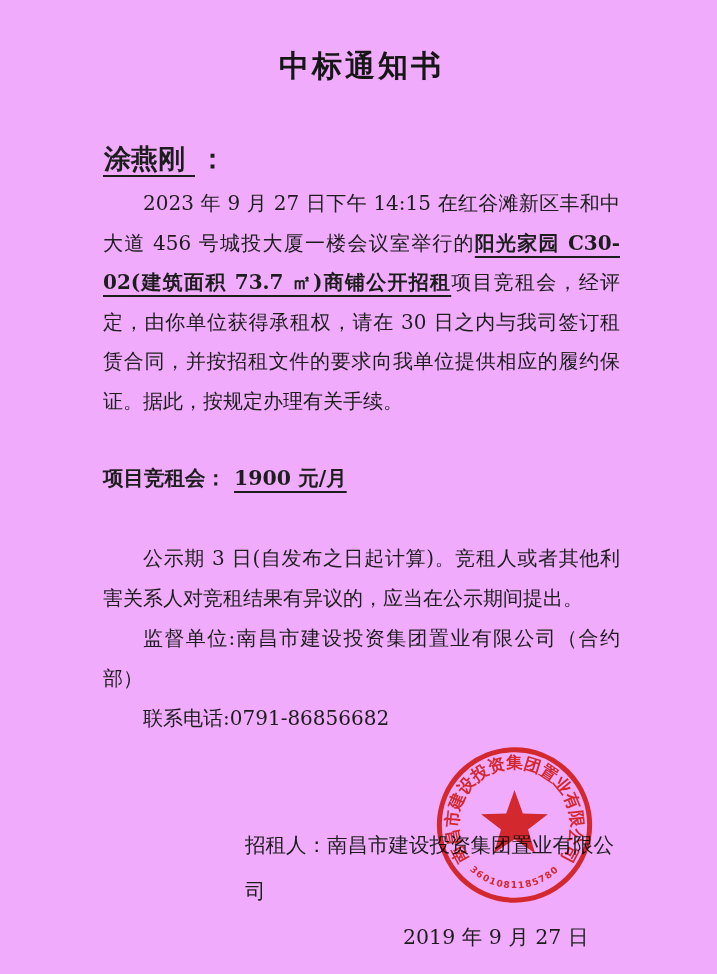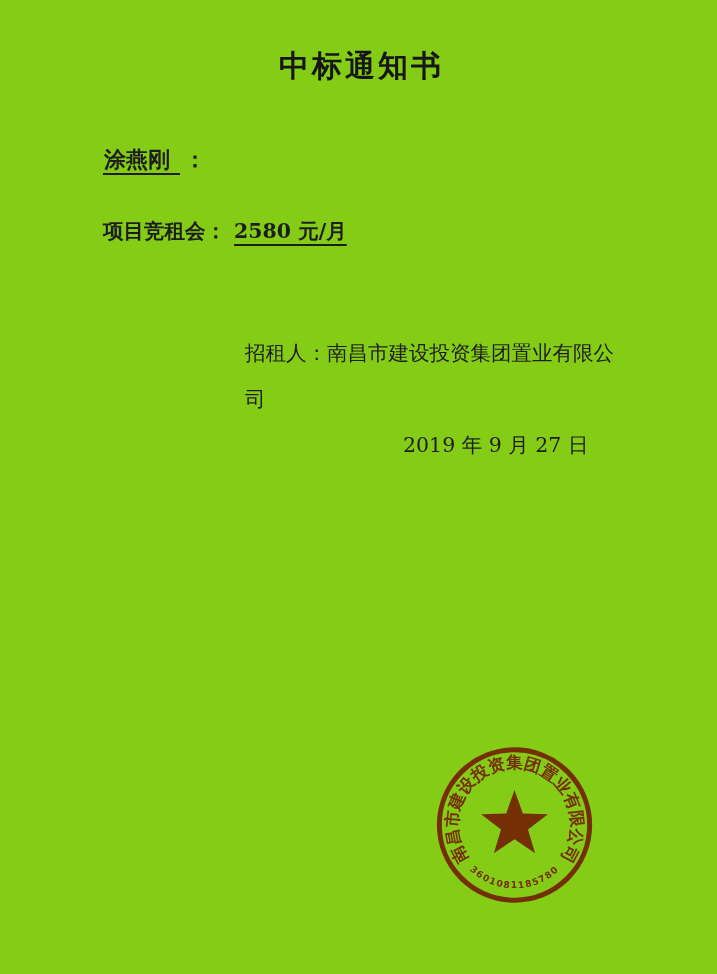--- a/index.html
+++ b/index.html
@@ -4,42 +4,42 @@
 <style>
   html,body { margin:0; padding:0; }
   body {
     width:717px; height:974px;
     background:#e9e9e9;
     font-family:"DejaVu Serif","Liberation Serif",serif;
   }
   .page {
     position:relative;
     width:717px; height:974px;
-    background:#84cc16;
+    background:#f0abfc;
     color:#1d1d1d;
     overflow:hidden;
     box-sizing:border-box;
   }
   .content {
     position:absolute; inset:0;
     padding:44px 97px 0 103px;
     box-sizing:border-box;
   }
   .doc-title {
     margin:0;
     font-size:30px;
     font-weight:bold;
     text-align:center;
     letter-spacing:3px;
     line-height:44px;
     color:#161616;
   }
   .addressee {
     margin-top:56px;
-    font-size:22px;
+    font-size:27px;
     font-weight:bold;
     line-height:30px;
   }
   .addressee .name {
     border-bottom:2px solid #1d1d1d;
     padding:0 10px 1px 1px;
   }
   .addressee .colon { padding-left:4px; }
   .para {
     margin:0;
@@ -91,25 +91,33 @@
 
 <div class="page">
   <div class="content">
 
     <h1 class="doc-title">中标通知书</h1>
 
     <div class="addressee">
       <span class="name">涂燕刚</span><span class="colon">：</span>
     </div>
 
+    <p class="para para-main">
+      <span>2023 年 9 月 27 日下午 14:15 在红谷滩新区丰和中大道 456 号城投大厦一楼会议室举行的</span><span class="hl">阳光家园 C30-02(建筑面积 73.7 ㎡)商铺公开招租</span><span>项目竞租会，经评定，由你单位获得承租权，请在 30 日之内与我司签订租赁合同，并按招租文件的要求向我单位提供相应的履约保证。据此，按规定办理有关手续。</span>
+    </p>
 
     <div class="result-line">
-      <span>项目竞租会：</span><span class="value">2580 元/月</span>
+      <span>项目竞租会：</span><span class="value">1900 元/月</span>
     </div>
 
+    <div class="block2">
+      <p class="para">公示期 3 日(自发布之日起计算)。竞租人或者其他利害关系人对竞租结果有异议的，应当在公示期间提出。</p>
+      <p class="para">监督单位:南昌市建设投资集团置业有限公司（合约部）</p>
+      <p class="para">联系电话:0791-86856682</p>
+    </div>
 
     <div class="signature">
       <div class="sig-issuer">
         <span>招租人：</span><span>南昌市建设投资集团置业有限公司</span>
       </div>
       <div class="sig-date">2019 年 9 月 27 日</div>
     </div>
 
   </div>
 

